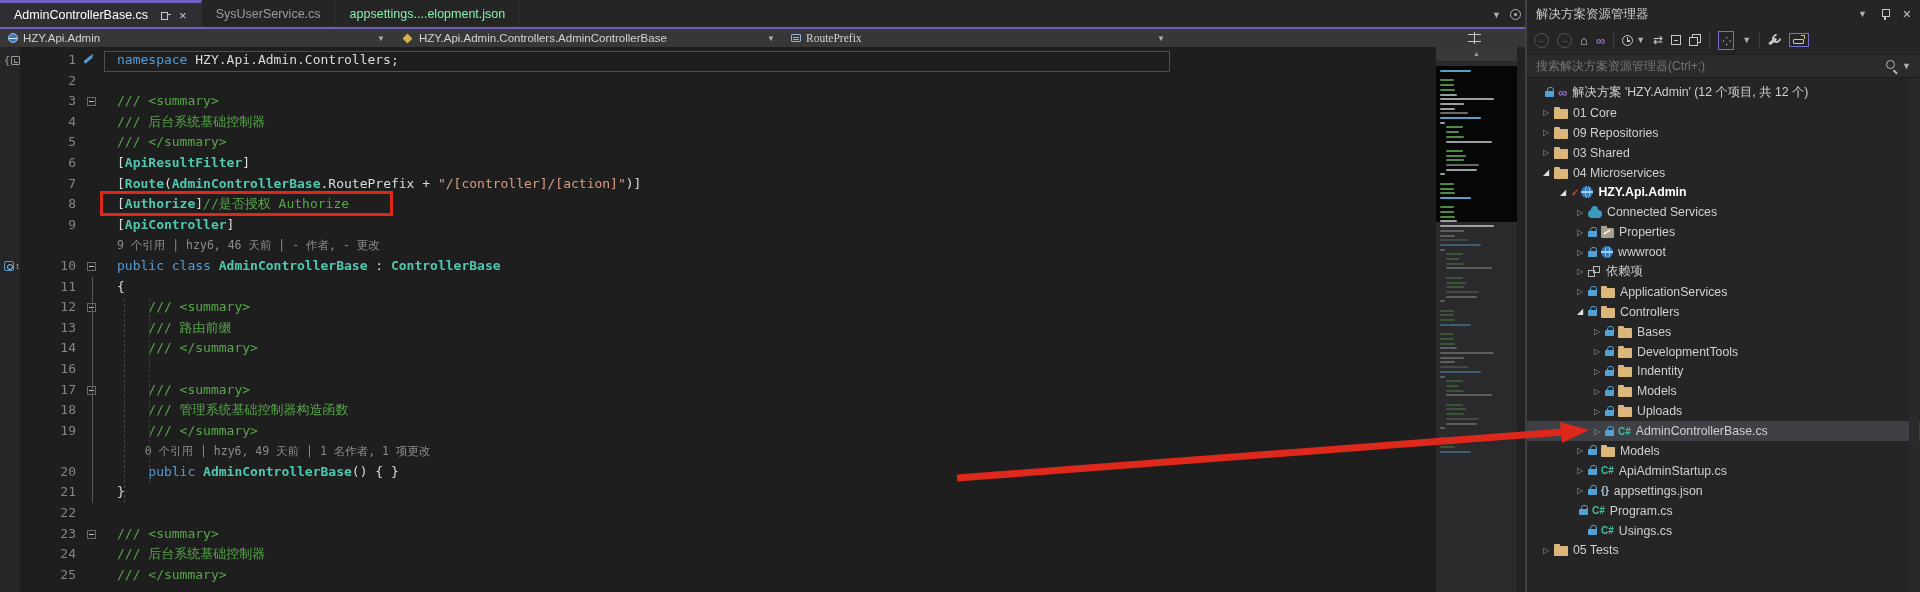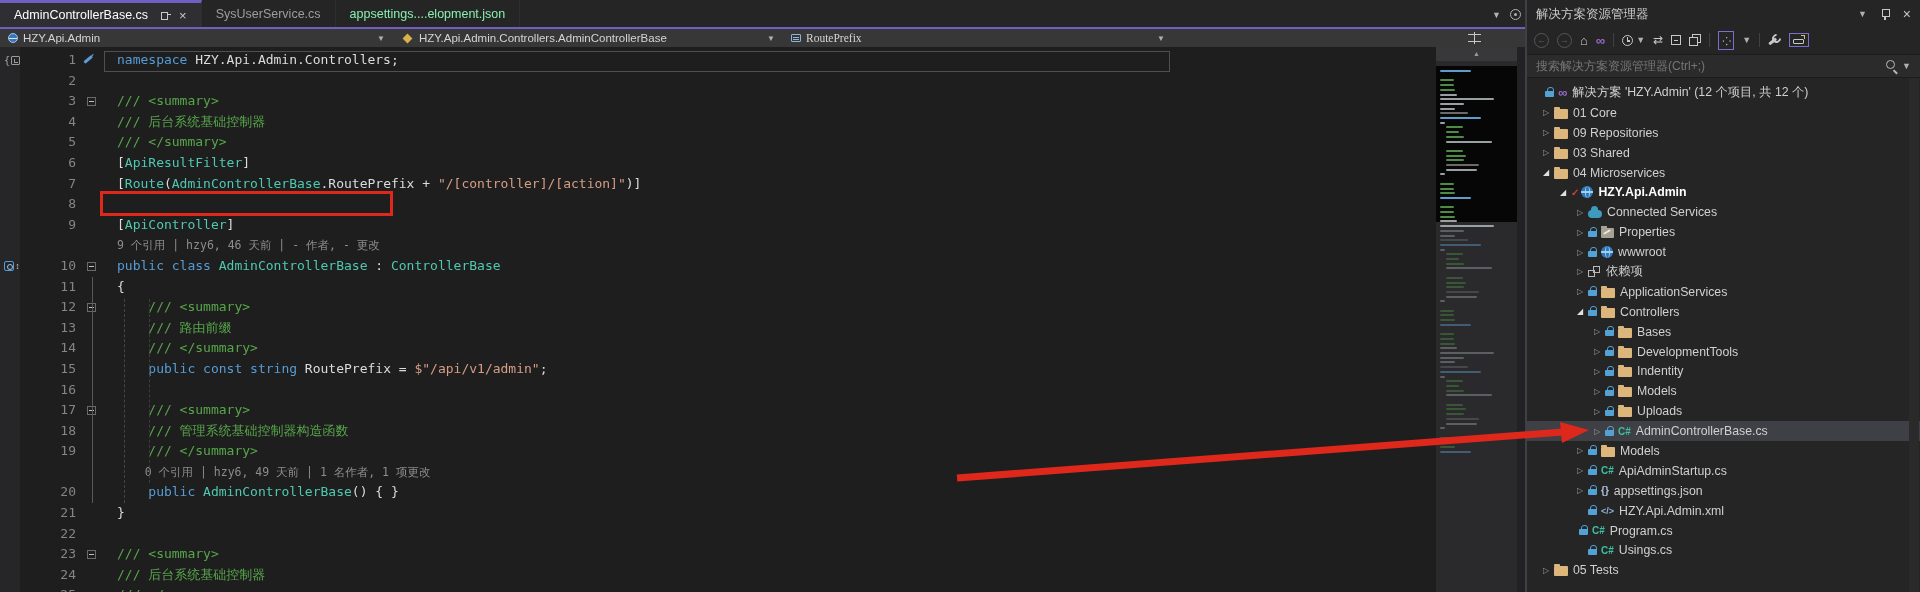--- a/index.html
+++ b/index.html
@@ -44,21 +44,21 @@
   
   #editor-body { position:absolute; left:0; top:47px; width:1527px; height:545px; overflow:hidden; }
   .gutter-strip { position:absolute; left:0; top:0; width:20px; height:100%; background:#262629; }
   #code-lines { position:absolute; left:0; top:3px; width:1430px; }
   .crow { display:flex; height:20.6px; }
   .cglyph { width:24px; flex:none; position:relative; display:flex; align-items:center; justify-content:center; gap:1px; }
   .cnum { width:52px; flex:none; text-align:right; color:#858585; font:13px/20.6px "DejaVu Sans Mono", monospace; position:relative; }
   .cfold { width:41px; flex:none; position:relative; }
   .ctext { white-space:pre; font:13px/20.6px "DejaVu Sans Mono", monospace; }
   .crow.cl .ctext { font-size:11.5px; }
-  .tk-k { color:#569cd6; } .tk-t { color:#4ec9b0; } .tk-s { color:#d69d85; }
+  .tk-k { color:#569cd6; } .tk-t { color:#4ec9b0;font-weight:bold; } .tk-s { color:#d69d85; }
   .tk-c { color:#57a64a; } .tk-p { color:#dcdcdc; } .tk-g { color:#8c8c8c; }
   .fold { position:absolute; left:11px; top:6px; width:9px; height:9px; border:1px solid #6a6a6a; background:#1e1e1e; }
   .fold::before { content:''; position:absolute; top:3px; left:1px; right:1px; height:1px; background:#c0c0c0; }
   .gbrace { color:#9a9a9a; font:11px/1 "DejaVu Sans Mono", monospace; }
   .gbox { width:9px; height:9px; border:1px solid #9a9a9a; border-radius:1px; position:relative; }
   .gbox::before { content:''; position:absolute; left:2px; top:2px; width:3px; height:3px; border-left:1px solid #9a9a9a; border-bottom:1px solid #9a9a9a; }
   .gref { width:10px; height:10px; border:1.5px solid #569cd6; border-radius:2px; position:relative; }
   .gref::before { content:''; position:absolute; left:1.5px; top:1.5px; width:4px; height:4px; border:1.5px solid #9cc7e8; border-radius:50%; }
   .gupdn { color:#c8c8c8; font-size:9px; }
   .i-pen { position:absolute; right:-17px; top:8px; width:10px; height:2.5px; background:#5b9bd4; transform:rotate(-40deg); border-radius:1px; }
@@ -250,20 +250,21 @@
         <div class="crow">
           <span class="cglyph"></span>
           <span class="cnum">7</span>
           <span class="cfold"></span>
           <span class="ctext"><span class="tk-p">[</span><span class="tk-t">Route</span><span class="tk-p">(</span><span class="tk-t">AdminControllerBase</span><span class="tk-p">.RoutePrefix + </span><span class="tk-s">"/[controller]/[action]"</span><span class="tk-p">)]</span></span>
         </div>
         <div class="crow">
           <span class="cglyph"></span>
           <span class="cnum">8</span>
           <span class="cfold"></span>
+          <span class="ctext"><span class="tk-p">[</span><span class="tk-t">Authorize</span><span class="tk-p">]</span><span class="tk-c">//是否授权 Authorize</span></span>
         </div>
         <div class="crow">
           <span class="cglyph"></span>
           <span class="cnum">9</span>
           <span class="cfold"></span>
           <span class="ctext"><span class="tk-p">[</span><span class="tk-t">ApiController</span><span class="tk-p">]</span></span>
         </div>
         <div class="crow cl">
           <span class="cglyph"></span>
           <span class="cnum"></span>
@@ -299,26 +300,20 @@
           <span class="cglyph"></span>
           <span class="cnum">13</span>
           <span class="cfold"></span>
           <span class="ctext"><span class="tk-c">    /// 路由前缀</span></span>
         </div>
         <div class="crow">
           <span class="cglyph"></span>
           <span class="cnum">14</span>
           <span class="cfold"></span>
           <span class="ctext"><span class="tk-c">    /// &lt;/summary&gt;</span></span>
-        </div>
-        <div class="crow">
-          <span class="cglyph"></span>
-          <span class="cnum">15</span>
-          <span class="cfold"></span>
-          <span class="ctext"><span class="tk-p">    </span><span class="tk-k">public</span><span class="tk-p"> </span><span class="tk-k">const</span><span class="tk-p"> </span><span class="tk-k">string</span><span class="tk-p"> RoutePrefix = </span><span class="tk-s">$"/api/v1/admin"</span><span class="tk-p">;</span></span>
         </div>
         <div class="crow">
           <span class="cglyph"></span>
           <span class="cnum">16</span>
           <span class="cfold"></span>
           <span class="ctext"></span>
         </div>
         <div class="crow">
           <span class="cglyph"></span>
           <span class="cnum">17</span>
@@ -624,26 +619,20 @@
         <span class="i-lock"></span>
         <span class="ticon i-csharp"></span>
         <span class="tlabel">ApiAdminStartup.cs</span>
       </div>
       <div class="trow" style="padding-left: 45px;">
         <span class="texp">▷</span>
         <span class="i-lock"></span>
         <span class="ticon i-json"></span>
         <span class="tlabel">appsettings.json</span>
       </div>
-      <div class="trow" style="padding-left: 45px;">
-        <span class="texp"></span>
-        <span class="i-lock"></span>
-        <span class="ticon i-xml"></span>
-        <span class="tlabel">HZY.Api.Admin.xml</span>
-      </div>
       <div class="trow" style="padding-left: 36px;">
         <span class="texp"></span>
         <span class="i-lock"></span>
         <span class="ticon i-csharp"></span>
         <span class="tlabel">Program.cs</span>
       </div>
       <div class="trow" style="padding-left: 45px;">
         <span class="texp"></span>
         <span class="i-lock"></span>
         <span class="ticon i-csharp"></span>

